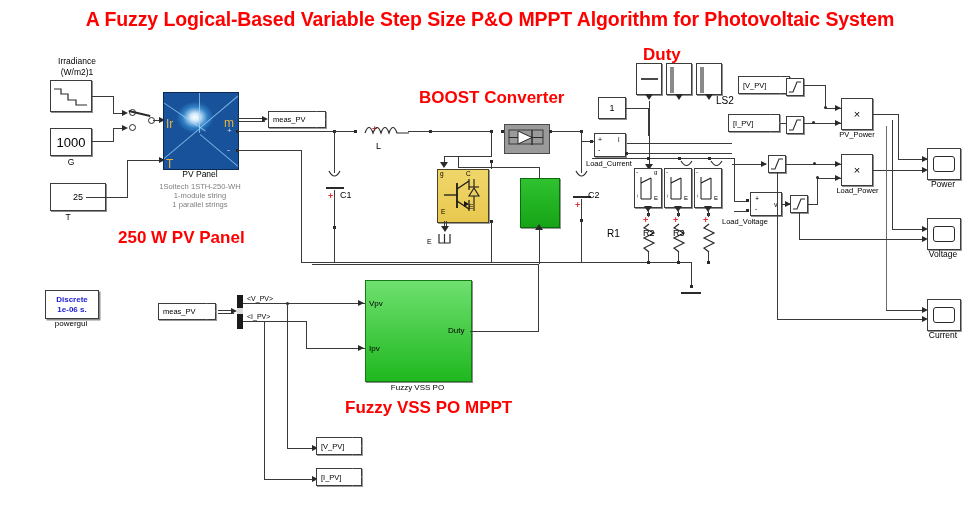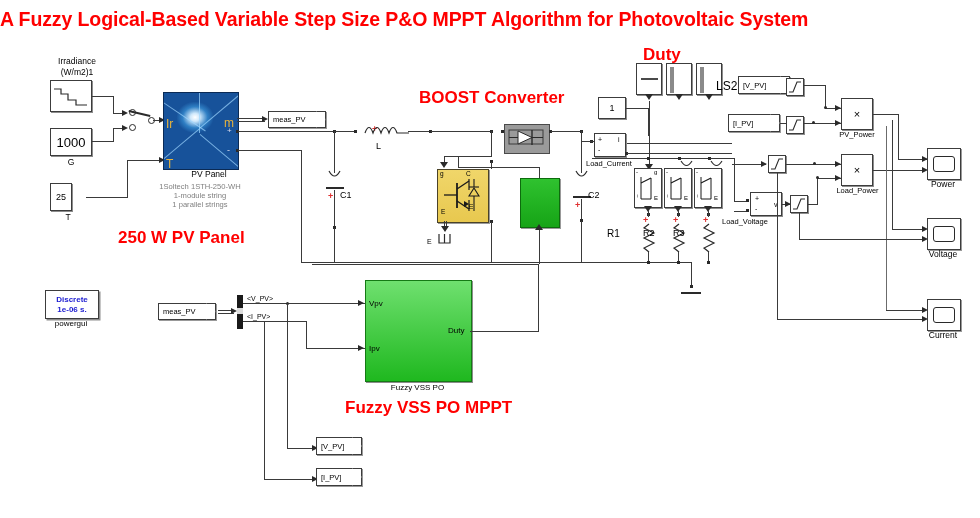--- a/index.html
+++ b/index.html
@@ -11,21 +11,21 @@
     position:relative;
     width:980px;
     height:518px;
     background:#ffffff;
     overflow:hidden;
   }
   .abs{position:absolute;}
   
   .title{
     left:0;top:8px;width:980px;
-    text-align:left;
+    text-align:center;
     font-size:19.5px;
     font-weight:bold;
     color:#ff0000;
     letter-spacing:-0.1px;
     white-space:nowrap;
   }
   .redlabel{
     color:#ff0000;
     font-weight:bold;
     font-size:17px;
@@ -190,21 +190,21 @@
   <div class="abs blklabel" style="left:38px;top:68px;width:78px;">(W/m2)1</div>
   <div class="abs box sh" style="left:50px;top:80px;width:42px;height:32px;">
     <svg width="40" height="30" viewBox="0 0 40 30">
       <polyline points="3,8 10,8 10,13 17,13 17,19 25,19 25,24 36,24" fill="none" stroke="#2a2a2a" stroke-width="1.2"></polyline>
     </svg>
   </div>
 
   <div class="abs box sh ctr" style="left:50px;top:128px;width:42px;height:28px;font-size:13px;">1000</div>
   <div class="abs blklabel" style="left:50px;top:158px;width:42px;">G</div>
 
-  <div class="abs box sh ctr" style="left:50px;top:183px;width:22px;height:28px;font-size:9px;text-align:center;">25</div>
+  <div class="abs box sh ctr" style="left:50px;top:183px;width:56px;height:28px;font-size:9px;text-align:center;">25</div>
   <div class="abs blklabel" style="left:50px;top:213px;width:36px;">T</div>
 
   <div class="abs wire h" style="left:92px;top:96px;width:22px;"></div>
   <div class="abs wire v" style="left:113px;top:96px;height:18px;"></div>
   <div class="abs wire h" style="left:113px;top:113px;width:10px;"></div>
   <div class="abs arrow" style="left:122px;top:110px;"></div>
   <div class="abs wire h" style="left:92px;top:141px;width:22px;"></div>
   <div class="abs wire v" style="left:113px;top:128px;height:14px;"></div>
   <div class="abs wire h" style="left:113px;top:128px;width:10px;"></div>
   <div class="abs arrow" style="left:122px;top:125px;"></div>
@@ -226,21 +226,21 @@
     <div class="pvline" style="left:-6px;top:70px;width:54px;transform:rotate(-40deg);"></div>
     <div class="pvline" style="left:74px;top:74px;width:50px;transform:rotate(-140deg);"></div>
     <div class="pvline" style="left:36px;top:0px;width:40px;transform:rotate(90deg);"></div>
   </div>
   <div class="abs portlabel gold" style="left:166px;top:117px;">Ir</div>
   <div class="abs portlabel gold" style="left:166px;top:157px;">T</div>
   <div class="abs portlabel gold" style="left:224px;top:116px;">m</div>
   <div class="abs portlabel" style="left:227px;top:126px;color:#dde;font-size:8px;">+</div>
   <div class="abs portlabel" style="left:227px;top:145px;color:#dde;font-size:9px;">-</div>
 
-  <div class="abs blklabel" style="left:172px;top:170px;width:74px;font-size:8.5px;">PV Panel</div>
+  <div class="abs blklabel" style="left:163px;top:170px;width:74px;font-size:8.5px;">PV Panel</div>
   <div class="abs graylabel" style="left:143px;top:182px;width:114px;">1Soltech 1STH-250-WH</div>
   <div class="abs graylabel" style="left:143px;top:191px;width:114px;">1-module string</div>
   <div class="abs graylabel" style="left:143px;top:200px;width:114px;">1 parallel strings</div>
   <div class="abs redlabel" style="left:118px;top:228px;">250 W PV Panel</div>
 
   <div class="abs wire h" style="left:237px;top:118px;width:28px;"></div>
   <div class="abs wire h" style="left:237px;top:121px;width:28px;"></div>
   <div class="abs arrow" style="left:262px;top:116px;"></div>
   <div class="tag" style="left:268px;top:111px;width:58px;height:17px;">
     <span>meas_PV</span>
@@ -361,21 +361,21 @@
 
   <div class="abs box sh" style="left:666px;top:63px;width:26px;height:32px;">
     <div class="abs" style="left:3px;top:3px;width:4px;height:26px;background:#8a8a8a;"></div>
   </div>
   <div class="abs arrowdn" style="left:675px;top:94px;"></div>
 
   <div class="abs box sh" style="left:696px;top:63px;width:26px;height:32px;">
     <div class="abs" style="left:3px;top:3px;width:4px;height:26px;background:#8a8a8a;"></div>
   </div>
   <div class="abs arrowdn" style="left:705px;top:94px;"></div>
-  <div class="abs portlabel" style="left:716px;top:79px;font-size:12px;">LS2</div>
+  <div class="abs portlabel" style="left:716px;top:95px;font-size:10px;">LS2</div>
 
   <div class="abs wire v" style="left:649px;top:101px;height:68px;"></div>
   <div class="abs arrowdn" style="left:645px;top:164px;"></div>
 
   <div class="abs box sh ctr" style="left:598px;top:97px;width:28px;height:22px;font-size:9px;">1</div>
   <div class="abs wire h" style="left:626px;top:108px;width:23px;"></div>
   <div class="abs wire v" style="left:648px;top:108px;height:28px;"></div>
 
   <div class="abs box sh" style="left:594px;top:133px;width:32px;height:24px;">
     <div class="abs portlabel" style="left:3px;top:2px;font-size:7px;">+</div>

